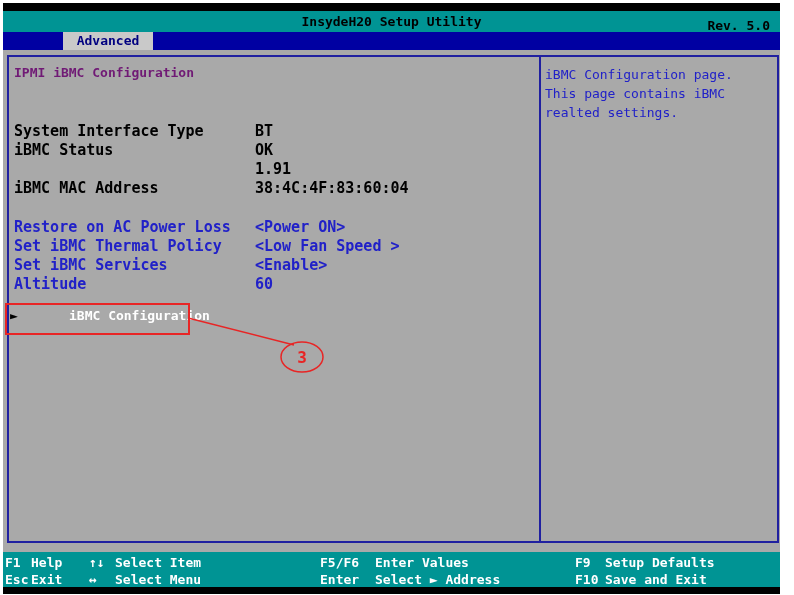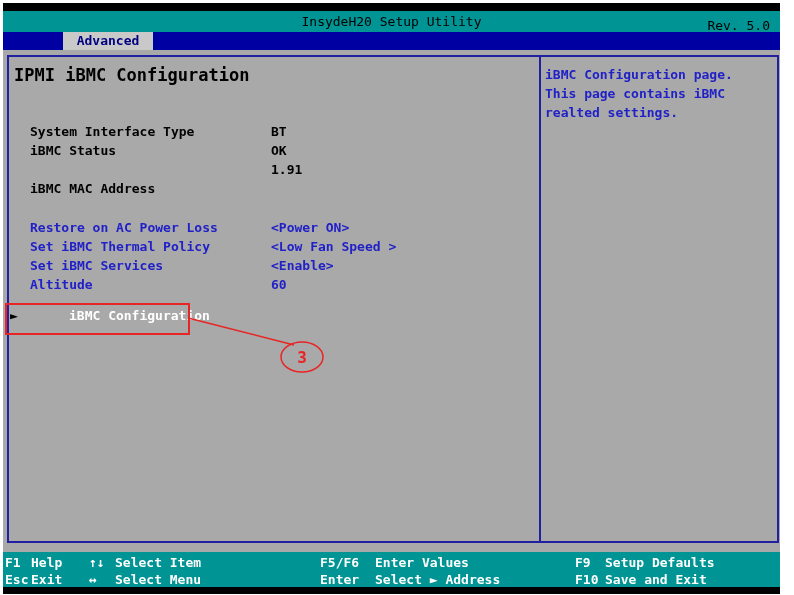--- a/index.html
+++ b/index.html
@@ -20,21 +20,21 @@
   .bar-black-top {
     position: absolute; left: 0; top: 0;
     width: 100%; height: 8px;
     background: #000000;
   }
   .titlebar {
     position: absolute; left: 0; top: 8px;
     width: 100%; height: 21px;
     background: #009494;
     color: #000000;
-    font-weight: normal; font-size: 13px;
+    font-weight: bold; font-size: 13px;
     text-align: center; line-height: 21px;
   }
   .titlebar .rev {
     position: absolute; right: 10px; top: 4px;
     line-height: 21px;
   }
   .menubar {
     position: absolute; left: 0; top: 29px;
     width: 100%; height: 18px;
     background: #0000a2;
@@ -52,44 +52,44 @@
     width: 768px; height: 484px;
     border: 2px solid #2020a0;
     background: #a9a9a9;
   }
   .divider {
     position: absolute; left: 530px; top: 0;
     width: 2px; height: 100%;
     background: #2020a0;
   }
   .row {
-    position: absolute; left: 16px;
+    position: absolute; left: 0;
     width: 530px; height: 19px;
-    font-weight: bold; font-size: 13px;
+    font-weight: bold; font-size: 15px;
     line-height: 19px; color: #000000;
   }
   .row .lbl { position: absolute; left: 5px; white-space: pre; }
   .row .val { position: absolute; left: 246px; white-space: pre; }
   .row.blue { color: #2121c8; padding-left: 37px; }
   .section-title {
     position: absolute; left: 5px; top: 8px;
-    font-weight: bold; font-size: 17px;
-    color: #000000; white-space: pre;
+    font-weight: bold; font-size: 13px;
+    color: #701a75; white-space: pre;
   }
   .submenu-row {
     position: absolute; left: 0; top: 249px;
     height: 20px; width: 260px;
     font-weight: bold; font-size: 13px; line-height: 20px;
   }
   .submenu-row .arrow { position: absolute; left: 1px; color: #000000; }
   .submenu-row .sub-label { position: absolute; left: 12px; color: #ffffff; white-space: pre; margin-left: 48px; }
   .help-pane {
     position: absolute; left: 536px; top: 8px;
     width: 226px;
-    font-weight: bold; font-size: 13px;
+    font-weight: normal; font-size: 13px;
     line-height: 19px; color: #2121c8;
   }
   .footer {
     position: absolute; left: 0; top: 549px;
     width: 100%; height: 35px;
     background: #009494;
     color: #ffffff; font-weight: bold; font-size: 13px;
   }
   .frow { position: absolute; left: 0; width: 100%; height: 17px; line-height: 17px; padding-left: 16px; }
   .frow.r1 { top: 2px; }
@@ -138,20 +138,21 @@
     </div>
     <div class="row" style="top:84px">
       <span class="lbl">iBMC Status</span>
       <span class="val">OK</span>
     </div>
     <div class="row" style="top:103px">
       <span class="val">1.91</span>
     </div>
     <div class="row" style="top:122px">
       <span class="lbl">iBMC MAC Address</span>
+      <span class="val">38:4C:4F:83:60:04</span>
     </div>
 
     <div class="row blue" style="top:161px">
       <span class="lbl">Restore on AC Power Loss</span>
       <span class="val">&lt;Power ON&gt;</span>
     </div>
     <div class="row blue" style="top:180px">
       <span class="lbl">Set iBMC Thermal Policy</span>
       <span class="val">&lt;Low Fan Speed &gt;</span>
     </div>

